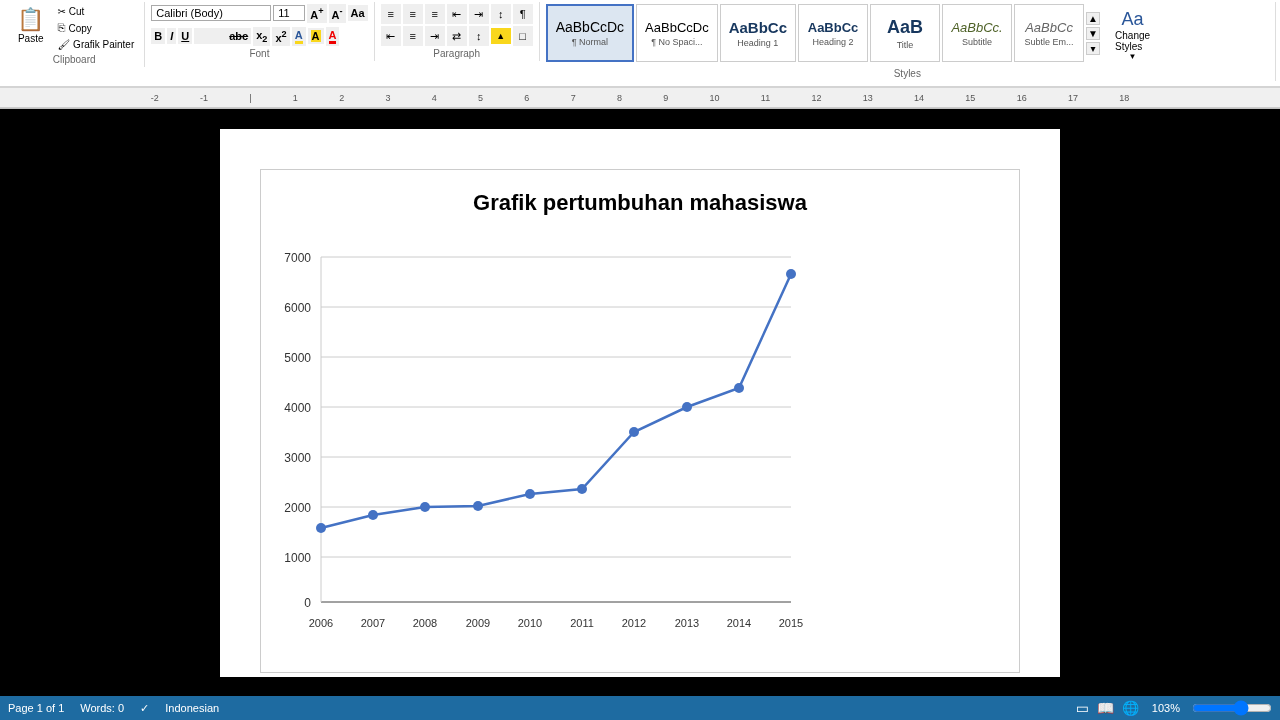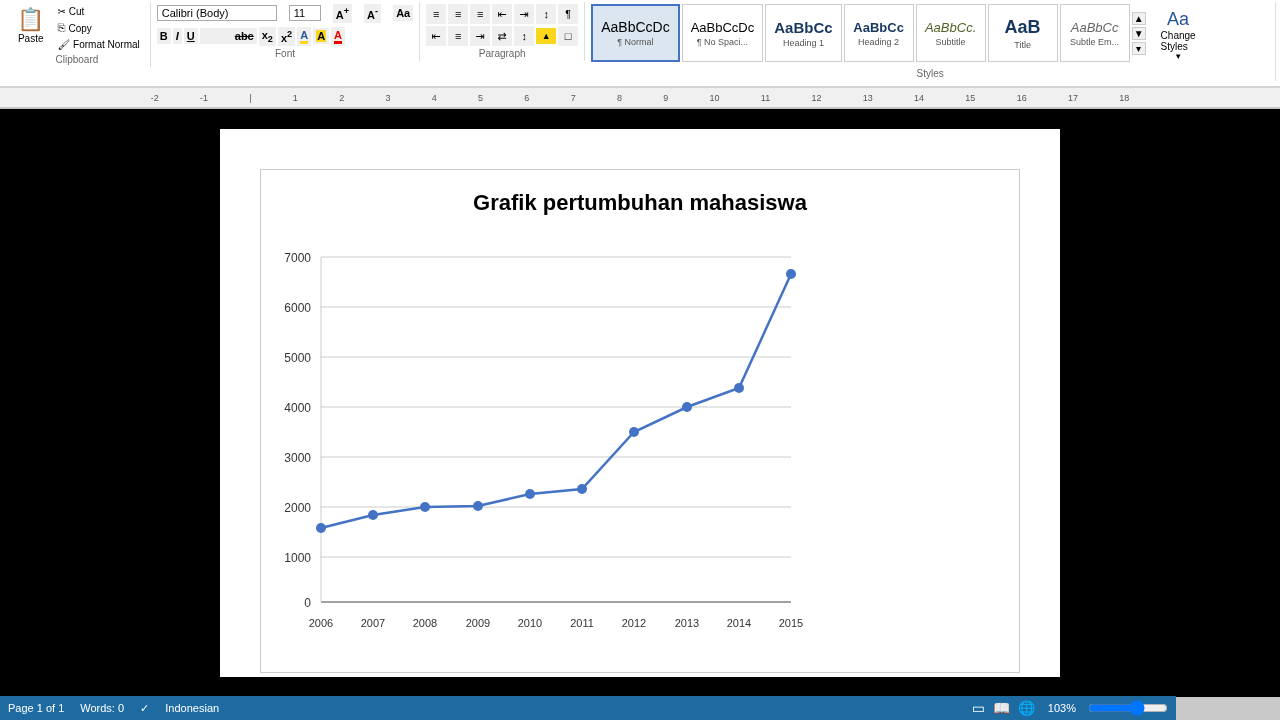--- a/index.html
+++ b/index.html
@@ -15,21 +15,21 @@
     .ribbon-group-content { display: flex; align-items: center; flex: 1; gap: 2px; }
 
     
     .clipboard-group { width: 80px; }
     .clipboard-big-btn { display: flex; flex-direction: column; align-items: center; padding: 2px 6px; cursor: pointer; border: 1px solid transparent; font-size: 10px; }
     .clipboard-small-btns { display: flex; flex-direction: column; gap: 1px; }
     .clipboard-small-btn { display: flex; align-items: center; gap: 3px; padding: 1px 3px; cursor: pointer; font-size: 10px; border: 1px solid transparent; }
 
     
     .font-group { width: 200px; }
-    .font-row1 { display: flex; gap: 12px; align-items: center; }
+    .font-row1 { display: flex; gap: 2px; align-items: center; }
     .font-row2 { display: flex; gap: 2px; align-items: center; margin-top: 2px; }
     .font-name-box { border: 1px solid #aaa; padding: 1px 4px; font-size: 11px; width: 120px; background: #fff; cursor: text; }
     .font-size-box { border: 1px solid #aaa; padding: 1px 4px; font-size: 11px; width: 32px; background: #fff; cursor: text; }
     .small-icon-btn { border: 1px solid transparent; padding: 1px 2px; cursor: pointer; font-size: 11px; font-weight: bold; }
 
     
     .para-group { width: 160px; }
     .para-row { display: flex; gap: 2px; align-items: center; }
 
     
@@ -45,21 +45,21 @@
 
     .page { background: #fff; width: 840px; min-height: 520px; padding: 30px 40px; box-shadow: 2px 2px 8px rgba(0,0,0,0.3); }
 
     
     .chart-container { border: 1px solid #ccc; padding: 20px; margin: 10px 0; }
     .chart-title { text-align: center; font-size: 22px; font-weight: bold; margin-bottom: 16px; font-family: Arial, sans-serif; }
 
     .chart-area { display: flex; gap: 32px; align-items: flex-start; }
 
     
-    .status-bar { background: #1e6ba1; height: 24px; display: flex; align-items: center; padding: 0 8px; color: #fff; font-size: 11px; justify-content: space-between; position: fixed; bottom: 0; width: 1176px; }
+    .status-bar { background: #1e6ba1; height: 24px; display: flex; align-items: center; padding: 0 8px; color: #fff; font-size: 11px; justify-content: space-between; position: fixed; bottom: 0; width: 1280px; }
     .status-left { display: flex; gap: 16px; align-items: center; }
     .status-right { display: flex; gap: 8px; align-items: center; }
     .zoom-btn { background: none; border: none; color: #fff; cursor: pointer; font-size: 14px; }
 
     .icon-row-btn { display: inline-flex; align-items: center; justify-content: center; width: 20px; height: 20px; cursor: pointer; border: 1px solid transparent; font-size: 11px; }
 
     
     .u-text { text-decoration: underline; }
     .s-text { text-decoration: line-through; margin-left: 32px; }
 
@@ -96,21 +96,21 @@
             <div class="clipboard-small-btn">
               <span>✂</span>
               <span>Cut</span>
             </div>
             <div class="clipboard-small-btn">
               <span>⎘</span>
               <span>Copy</span>
             </div>
             <div class="clipboard-small-btn">
               <span>🖌</span>
-              <span>Format Normal</span>
+              <span>Grafik Painter</span>
             </div>
           </div>
         </div>
       </div>
       <div class="ribbon-group-label">Clipboard</div>
     </div>
 
     <div class="ribbon-group font-group">
       <div style="display:flex; flex-direction:column; gap:2px; flex:1;">
         <div class="font-row1">
@@ -177,27 +177,27 @@
             <div class="style-card-text" style="color:#17375e; font-size:15px; font-weight:bold;">AaBbCc</div>
             <div class="style-card-label">Heading 1</div>
           </div>
 
           <div class="style-card">
             <div class="style-card-text" style="color:#17375e; font-size:13px; font-weight:bold;">AaBbCc</div>
             <div class="style-card-label">Heading 2</div>
           </div>
 
           <div class="style-card">
+            <div class="style-card-text" style="color:#17375e; font-size:18px; font-weight:bold;">AaB</div>
+            <div class="style-card-label">Title</div>
+          </div>
+
+          <div class="style-card">
             <div class="style-card-text" style="color:#4f6228; font-size:13px; font-style:italic;">AaBbCc.</div>
             <div class="style-card-label">Subtitle</div>
-          </div>
-
-          <div class="style-card">
-            <div class="style-card-text" style="color:#17375e; font-size:18px; font-weight:bold;">AaB</div>
-            <div class="style-card-label">Title</div>
           </div>
 
           <div class="style-card">
             <div class="style-card-text" style="color:#666; font-size:13px; font-style:italic;">AaBbCc</div>
             <div class="style-card-label">Subtle Em...</div>
           </div>
 
           <div class="scroll-arrow">
             <button class="scroll-arrow-btn">▲</button>
             <button class="scroll-arrow-btn">▼</button>

